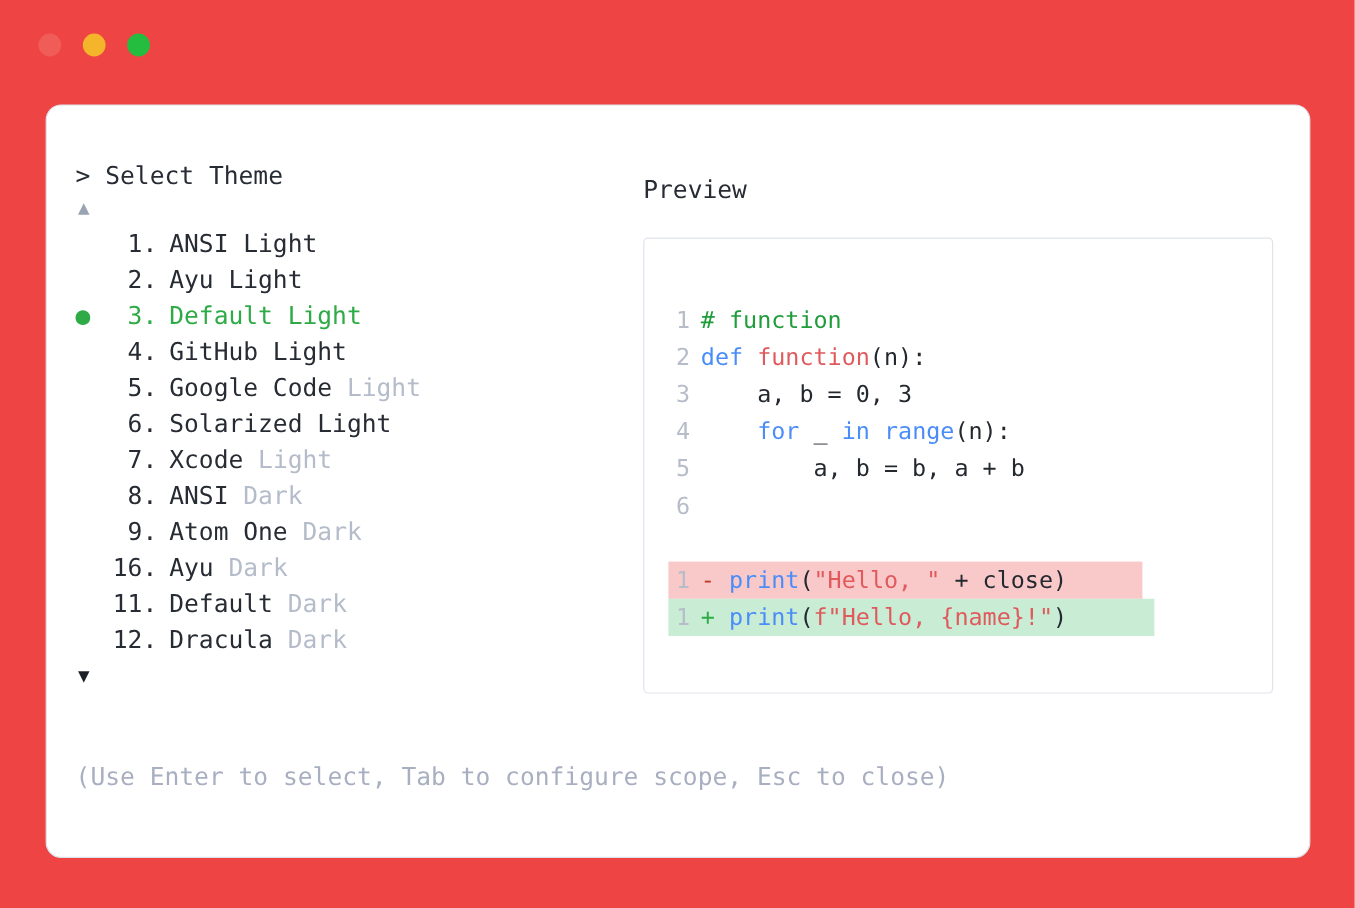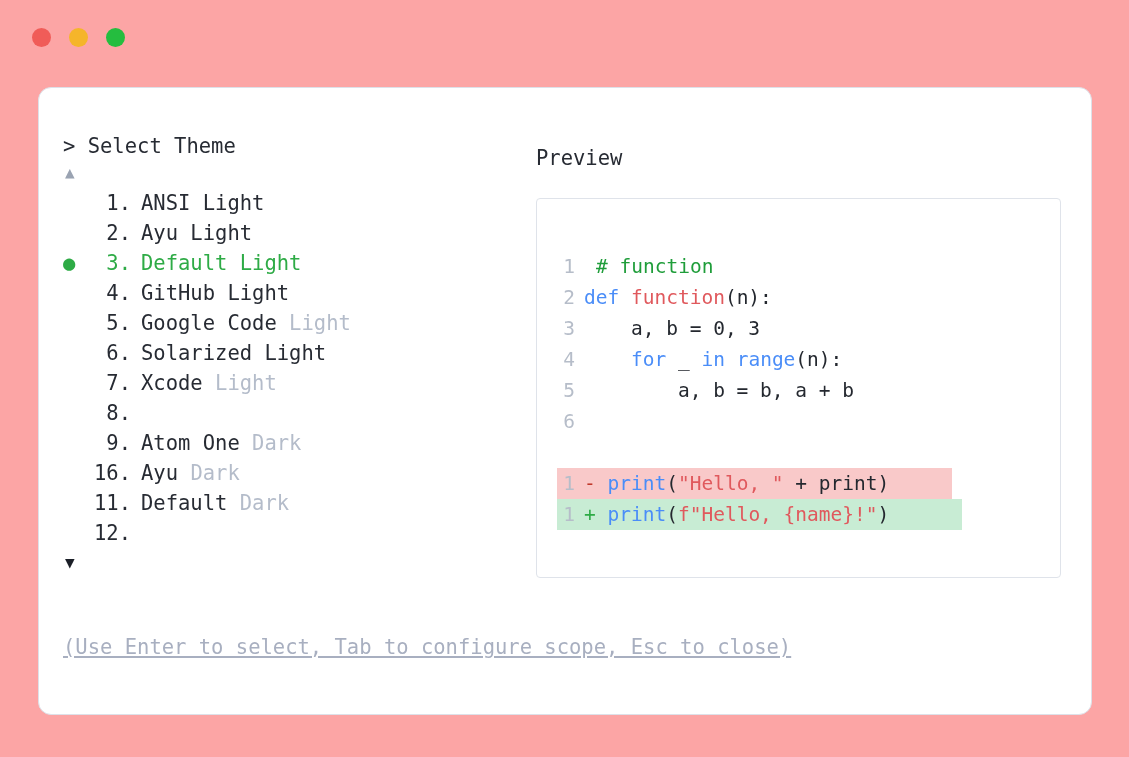--- a/index.html
+++ b/index.html
@@ -11,21 +11,21 @@
     width: 1129px;
     height: 757px;
     font-family: "DejaVu Sans Mono", "Liberation Mono", monospace;
     -webkit-font-smoothing: antialiased;
   }
 
   .app {
     position: relative;
     width: 1129px;
     height: 757px;
-    background: #fca5a5;
+    background: #ef4444;
     box-sizing: border-box;
   }
 
   
   .titlebar {
     position: absolute;
     left: 32px;
     top: 28px;
     display: flex;
     gap: 18px;
@@ -122,21 +122,20 @@
 
   
   .hint {
     position: absolute;
     left: 24px;
     top: 545px;
     font-size: 20.5px;
     line-height: 28px;
     color: #a8afc0;
     white-space: pre;
-    text-decoration: underline;
   }
 
   
   .right-col {
     position: absolute;
     left: 497px;
     top: 56px;
     width: 530px;
   }
   .preview-label {
@@ -179,21 +178,21 @@
     text-align: right;
     color: #b6bdc9;
     padding-right: 0;
   }
   .code-text {
     padding-left: 9px;
     white-space: pre;
     color: #24282f;
   }
 
-  .tok-comment { color: #1f9d3a; margin-left: 12px; }
+  .tok-comment { color: #1f9d3a; }
   .tok-kw      { color: #4a8df8; }
   .tok-fn      { color: #e0595d; }
   .tok-str     { color: #e0595d; }
   .tok-plain   { color: #24282f; }
 
   .diff-block { margin-top: 31px; }
   .diff-line { position: relative; }
   .diff-line .hl {
     position: absolute;
     left: 20px;
@@ -226,45 +225,45 @@
         <div class="prompt-line">&gt; Select Theme</div>
         <div class="scroll-arrow up">▲</div>
         <div class="theme-list">
             <div class="theme-row"><span class="bullet-cell"> </span><span class="idx-cell">1.</span><span class="name-cell">ANSI Light</span></div>
             <div class="theme-row"><span class="bullet-cell"> </span><span class="idx-cell">2.</span><span class="name-cell">Ayu Light</span></div>
             <div class="theme-row selected"><span class="bullet-cell">●</span><span class="idx-cell">3.</span><span class="name-cell">Default Light</span></div>
             <div class="theme-row"><span class="bullet-cell"> </span><span class="idx-cell">4.</span><span class="name-cell">GitHub Light</span></div>
             <div class="theme-row"><span class="bullet-cell"> </span><span class="idx-cell">5.</span><span class="name-cell">Google Code <span class="dim">Light</span></span></div>
             <div class="theme-row"><span class="bullet-cell"> </span><span class="idx-cell">6.</span><span class="name-cell">Solarized Light</span></div>
             <div class="theme-row"><span class="bullet-cell"> </span><span class="idx-cell">7.</span><span class="name-cell">Xcode <span class="dim">Light</span></span></div>
-            <div class="theme-row"><span class="bullet-cell"> </span><span class="idx-cell">8.</span></div>
+            <div class="theme-row"><span class="bullet-cell"> </span><span class="idx-cell">8.</span><span class="name-cell">ANSI <span class="dim">Dark</span></span></div>
             <div class="theme-row"><span class="bullet-cell"> </span><span class="idx-cell">9.</span><span class="name-cell">Atom One <span class="dim">Dark</span></span></div>
             <div class="theme-row"><span class="bullet-cell"> </span><span class="idx-cell">16.</span><span class="name-cell">Ayu <span class="dim">Dark</span></span></div>
             <div class="theme-row"><span class="bullet-cell"> </span><span class="idx-cell">11.</span><span class="name-cell">Default <span class="dim">Dark</span></span></div>
-            <div class="theme-row"><span class="bullet-cell"> </span><span class="idx-cell">12.</span></div>
+            <div class="theme-row"><span class="bullet-cell"> </span><span class="idx-cell">12.</span><span class="name-cell">Dracula <span class="dim">Dark</span></span></div>
           </div>
         <div class="scroll-arrow down">▼</div>
       </div>
 
       <div class="hint">(Use Enter to select, Tab to configure scope, Esc to close)</div>
 
       <div class="right-col">
         <div class="preview-label">Preview</div>
         <div class="preview-box">
           <div class="code-area">
             <div>
                 <div class="code-line"><span class="ln">1</span><span class="code-text"><span class="tok-comment"># function</span></span></div>
                 <div class="code-line"><span class="ln">2</span><span class="code-text"><span class="tok-kw">def </span><span class="tok-fn">function</span><span class="tok-plain">(n):</span></span></div>
                 <div class="code-line"><span class="ln">3</span><span class="code-text"><span class="tok-plain">    a, b = 0, 3</span></span></div>
                 <div class="code-line"><span class="ln">4</span><span class="code-text"><span class="tok-plain">    </span><span class="tok-kw">for</span><span class="tok-plain"> _ </span><span class="tok-kw">in range</span><span class="tok-plain">(n):</span></span></div>
                 <div class="code-line"><span class="ln">5</span><span class="code-text"><span class="tok-plain">        a, b = b, a + b</span></span></div>
                 <div class="code-line"><span class="ln">6</span></div>
               </div>
             <div class="diff-block">
-                <div class="code-line diff-line del"><span class="hl"></span><span class="ln">1</span><span class="code-text"><span class="mark-del">- </span><span class="tok-kw">print</span><span class="tok-plain">(</span><span class="tok-str">"Hello, "</span><span class="tok-plain"> + print)</span></span></div>
+                <div class="code-line diff-line del"><span class="hl"></span><span class="ln">1</span><span class="code-text"><span class="mark-del">- </span><span class="tok-kw">print</span><span class="tok-plain">(</span><span class="tok-str">"Hello, "</span><span class="tok-plain"> + close)</span></span></div>
                 <div class="code-line diff-line add"><span class="hl"></span><span class="ln">1</span><span class="code-text"><span class="mark-add">+ </span><span class="tok-kw">print</span><span class="tok-plain">(</span><span class="tok-str">f"Hello, {name}!"</span><span class="tok-plain">)</span></span></div>
               </div>
           </div>
         </div>
       </div>
 
     </div>
   </div>
 </div>
 

